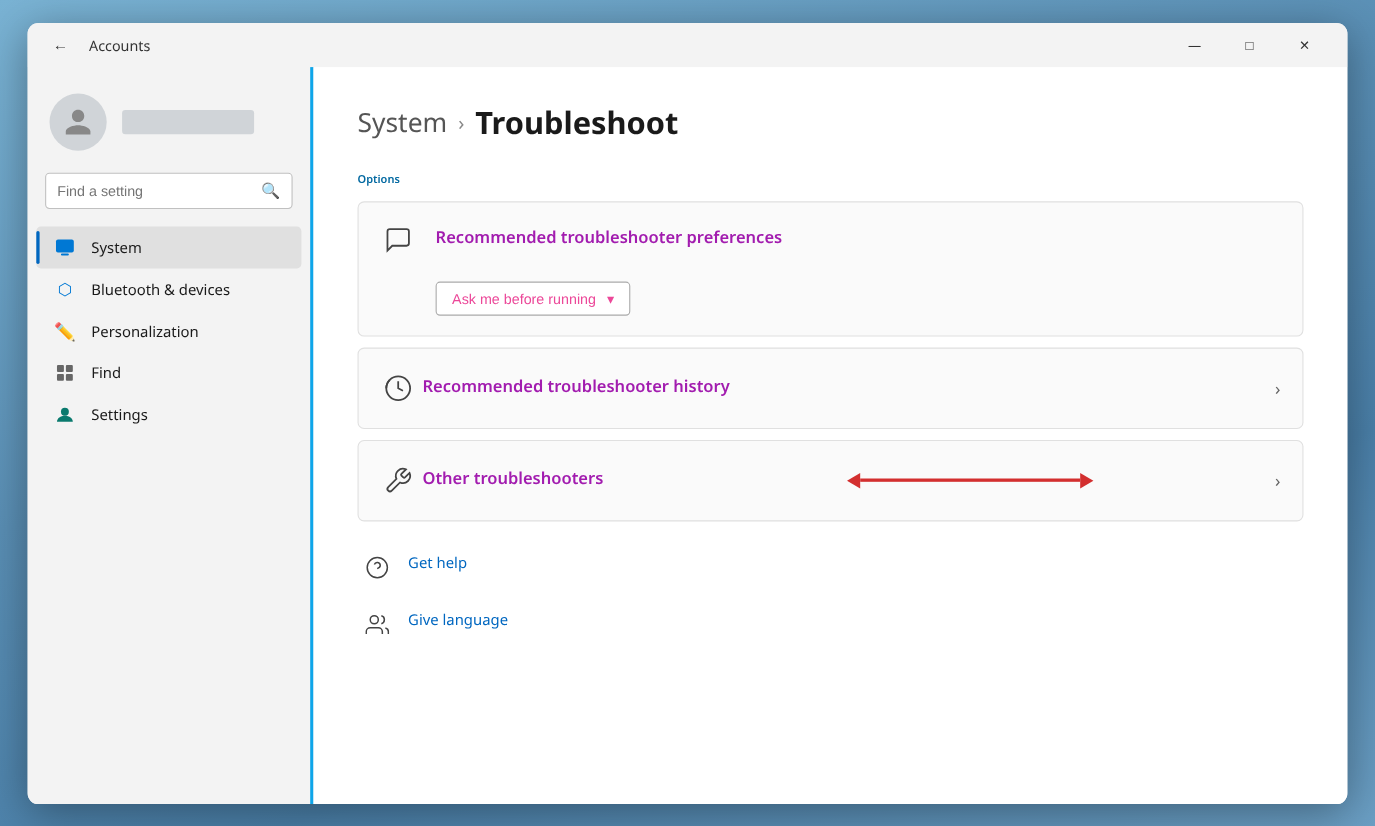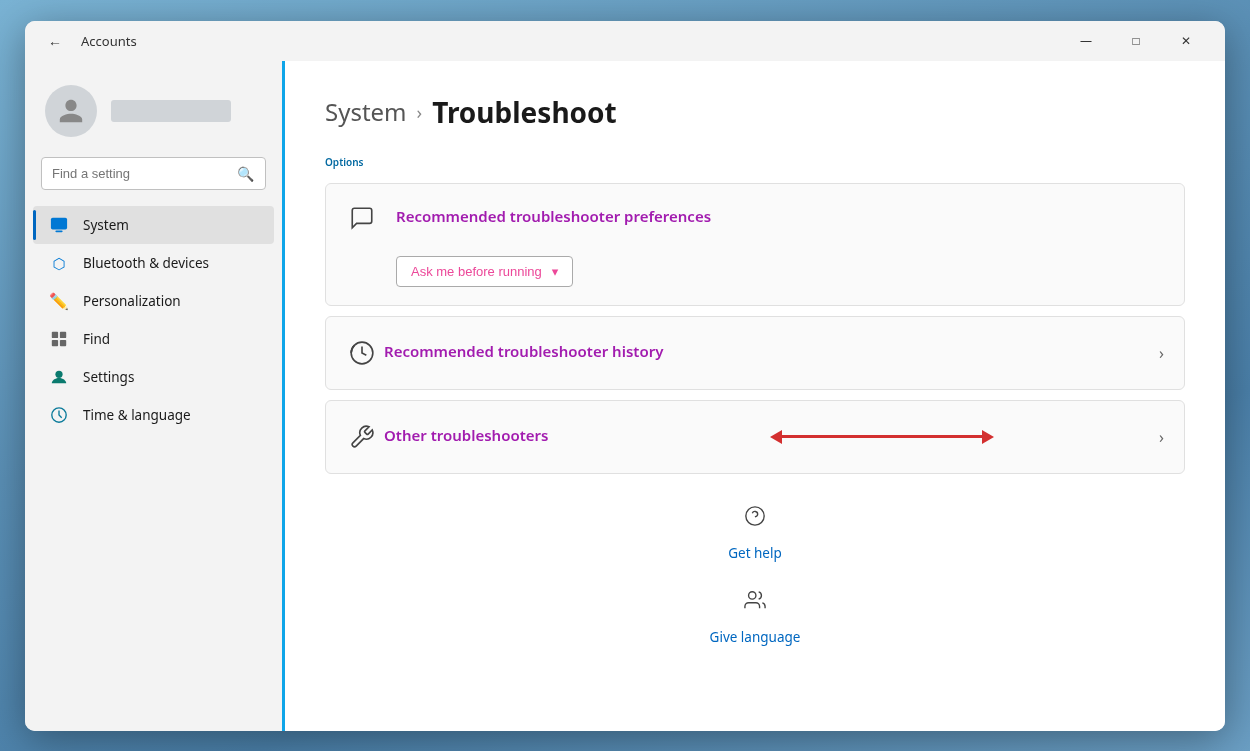--- a/index.html
+++ b/index.html
@@ -323,25 +323,23 @@
       border-bottom: 7px solid transparent;
       border-right: 12px solid #d32f2f;
     }
 
     
     .bottom-links {
       margin-top: 16px;
     }
     .bottom-link-row {
       display: flex;
-      align-items: center;
       gap: 14px;
       padding: 12px 4px;
       cursor: pointer;
-      flex-direction: column;
     }
     .bottom-link-icon {
       width: 28px;
       height: 28px;
       display: flex;
       align-items: center;
       justify-content: center;
       color: #444;
       font-size: 20px;
     }
@@ -429,29 +427,20 @@
       <div class="sidebar-item">
         <span class="sidebar-icon">
           <svg width="18" height="18" viewBox="0 0 20 20" fill="#0a7a6e">
             <circle cx="10" cy="7" r="4"></circle>
             <path d="M2 17c0-3.3 3.6-6 8-6s8 2.7 8 6"></path>
           </svg>
         </span>
         <span>Settings</span>
       </div>
 
-      <div class="sidebar-item">
-        <span class="sidebar-icon">
-          <svg width="18" height="18" viewBox="0 0 20 20" fill="none" stroke="#0a7a9a" stroke-width="1.5">
-            <circle cx="10" cy="10" r="8"></circle>
-            <path d="M10 5v5l3 3"></path>
-          </svg>
-        </span>
-        <span>Time &amp; language</span>
-      </div>
     </div>
 
     <div class="content">
 
       <div class="breadcrumb">
         <span class="breadcrumb-system">System</span>
         <span class="breadcrumb-sep">›</span>
         <span class="breadcrumb-current">Troubleshoot</span>
       </div>
 

